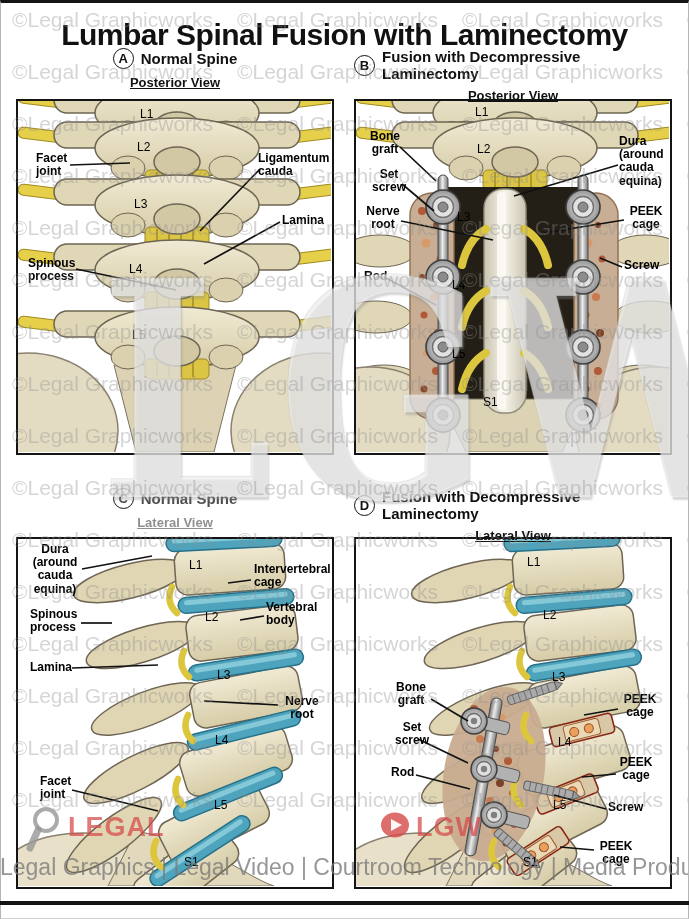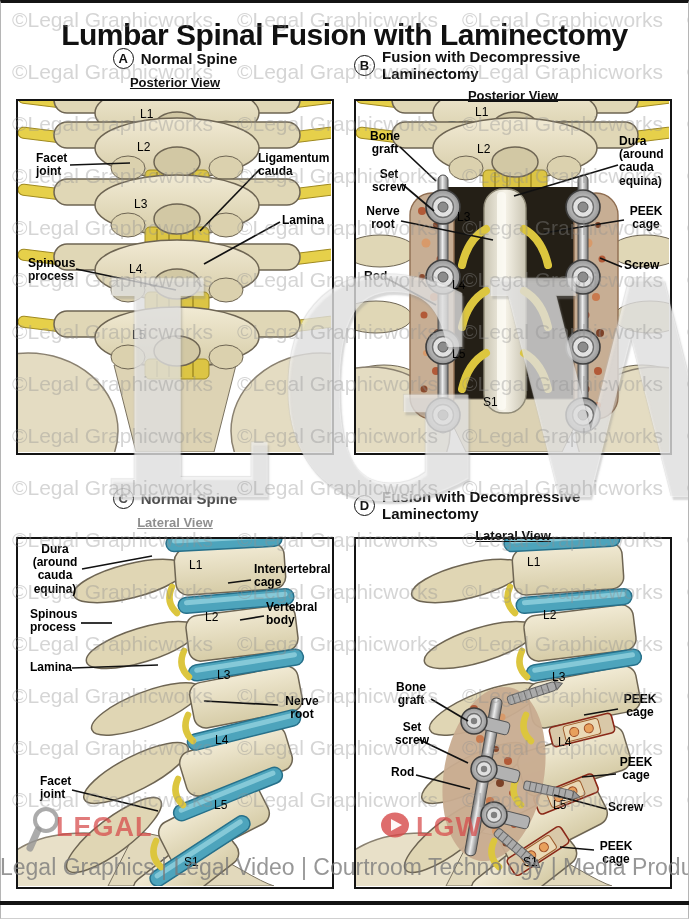--- a/index.html
+++ b/index.html
@@ -565,21 +565,21 @@
       <span class="wm-tile" style="left: 237px; top: 788px;">©Legal Graphicworks</span>
       <span class="wm-tile" style="left: 462px; top: 788px;">©Legal Graphicworks</span>
       <span class="wm-tile" style="left: 687px; top: 788px;">©Legal Graphicworks</span>
     </div>
 
   <div class="logo-row">
     <svg class="logo-piece" style="left:26px;top:2px" width="42" height="48" viewBox="0 0 42 48">
       <circle cx="20" cy="14" r="11" fill="rgba(255,255,255,0.25)" stroke="rgba(150,150,150,0.8)" stroke-width="4"></circle>
       <line x1="12" y1="24" x2="4" y2="42" stroke="rgba(150,150,150,0.8)" stroke-width="7" stroke-linecap="round"></line>
     </svg>
-    <span class="logo-piece brand-red" style="left:56px;top:8px">LEGAL</span>
+    <span class="logo-piece brand-red" style="left:68px;top:8px">LEGAL</span>
     <svg class="logo-piece" style="left:380px;top:7px" width="32" height="28" viewBox="0 0 32 28">
       <ellipse cx="15" cy="14" rx="14" ry="12.5" fill="rgba(214,72,72,0.8)"></ellipse>
       <path d="M11,8 L11,20 L22,14 Z" fill="rgba(255,255,255,0.95)"></path>
     </svg>
     <span class="logo-piece brand-red" style="left:416px;top:8px">LGW</span>
   </div>
 
   <div class="footer-tagline">Legal Graphics | Legal Video | Courtroom Technology | Media Production</div>
 
   <div class="page-frame"></div>

